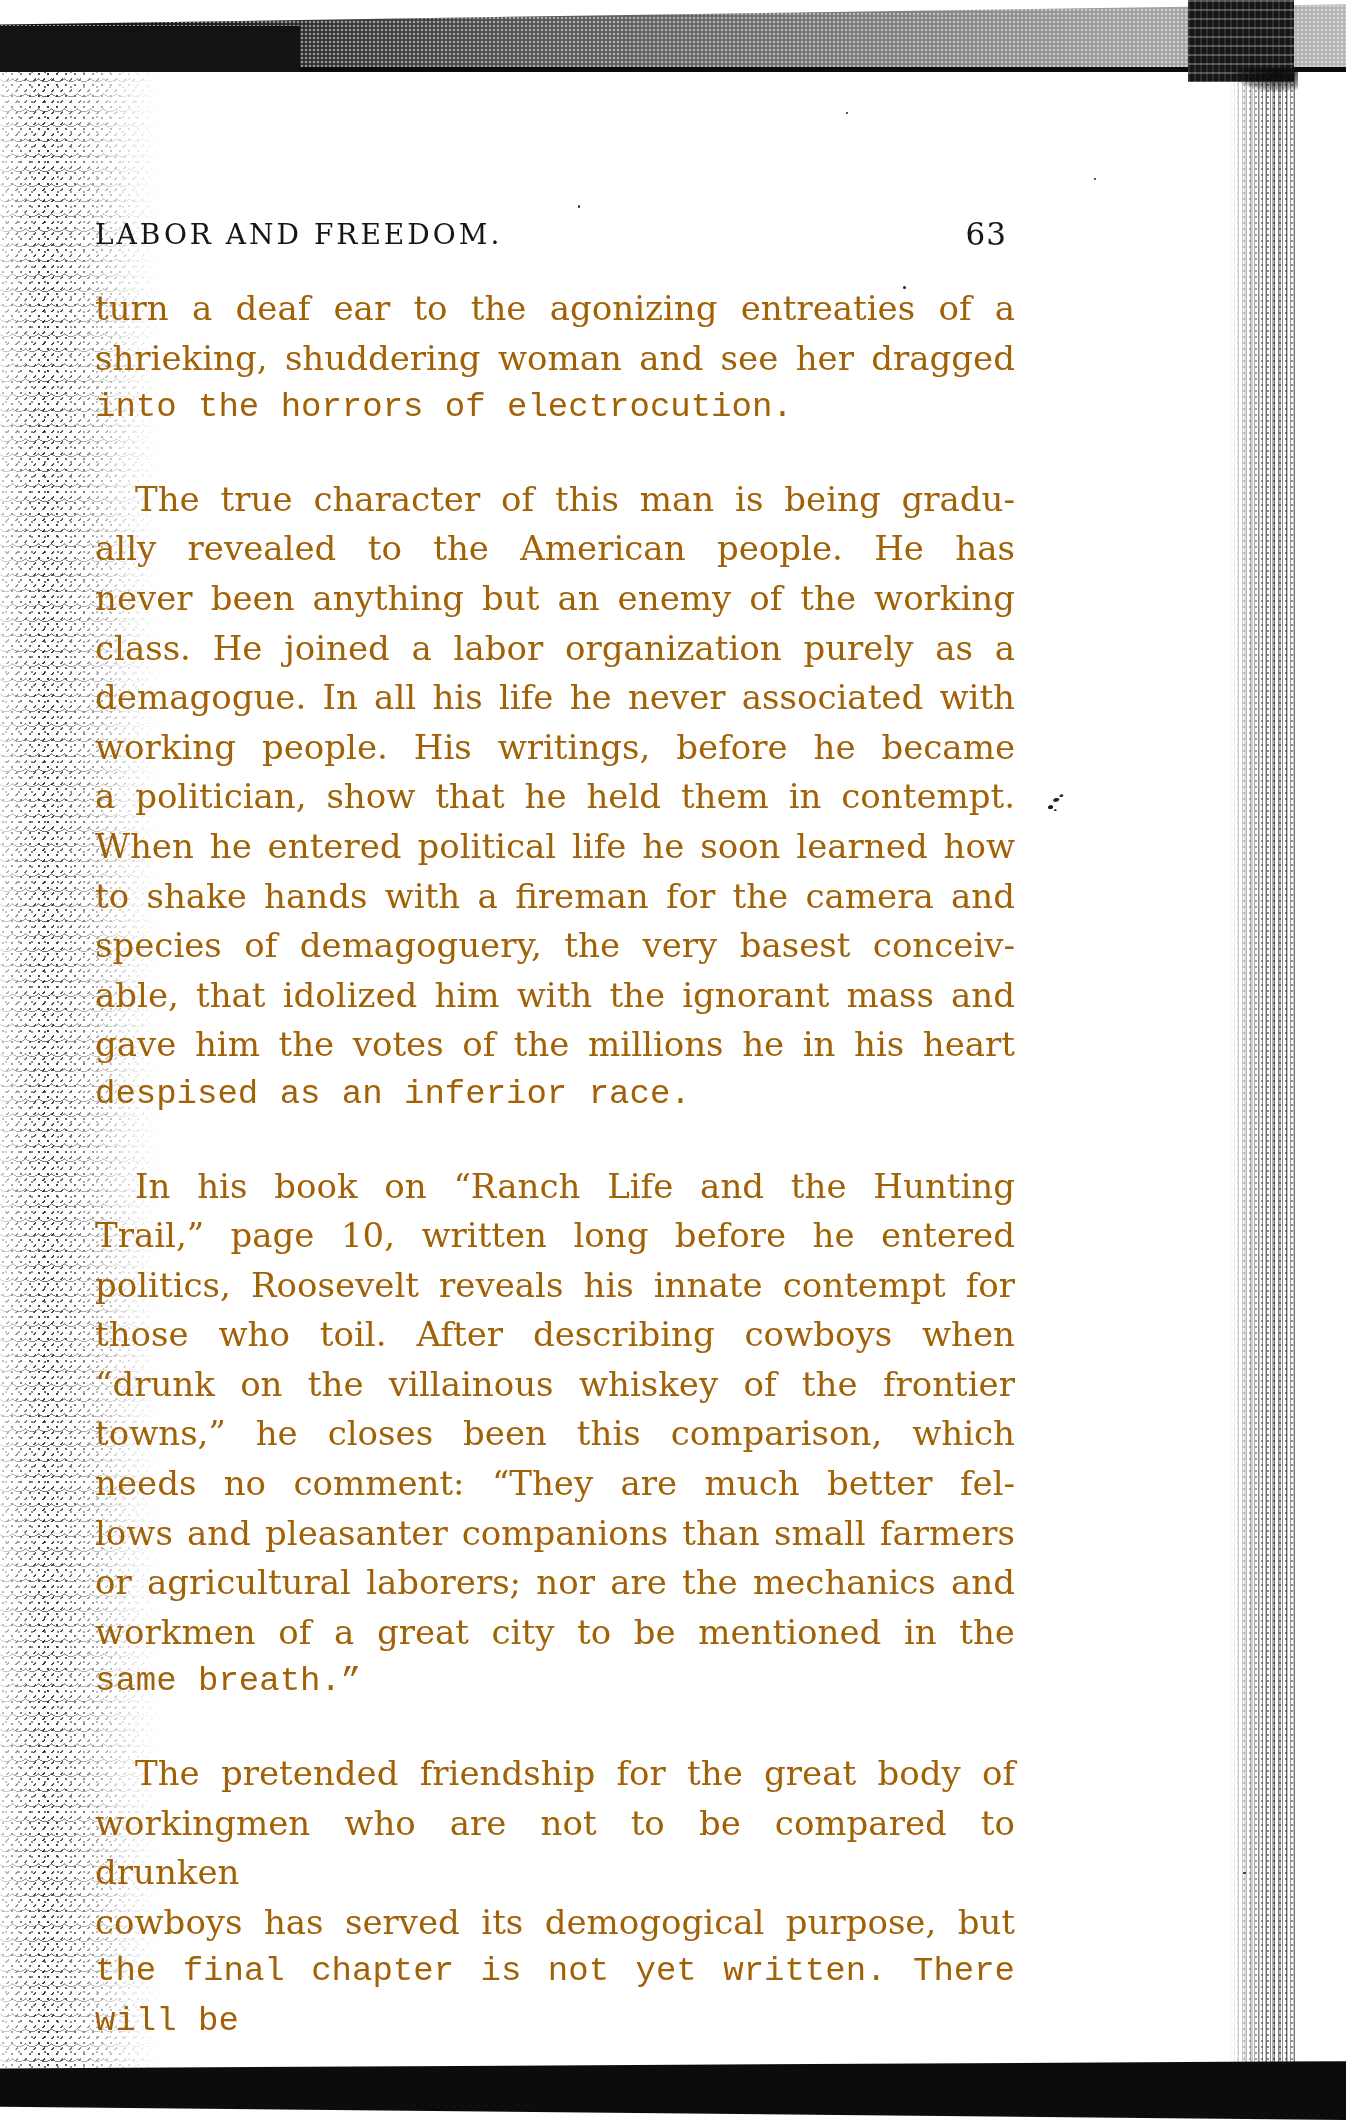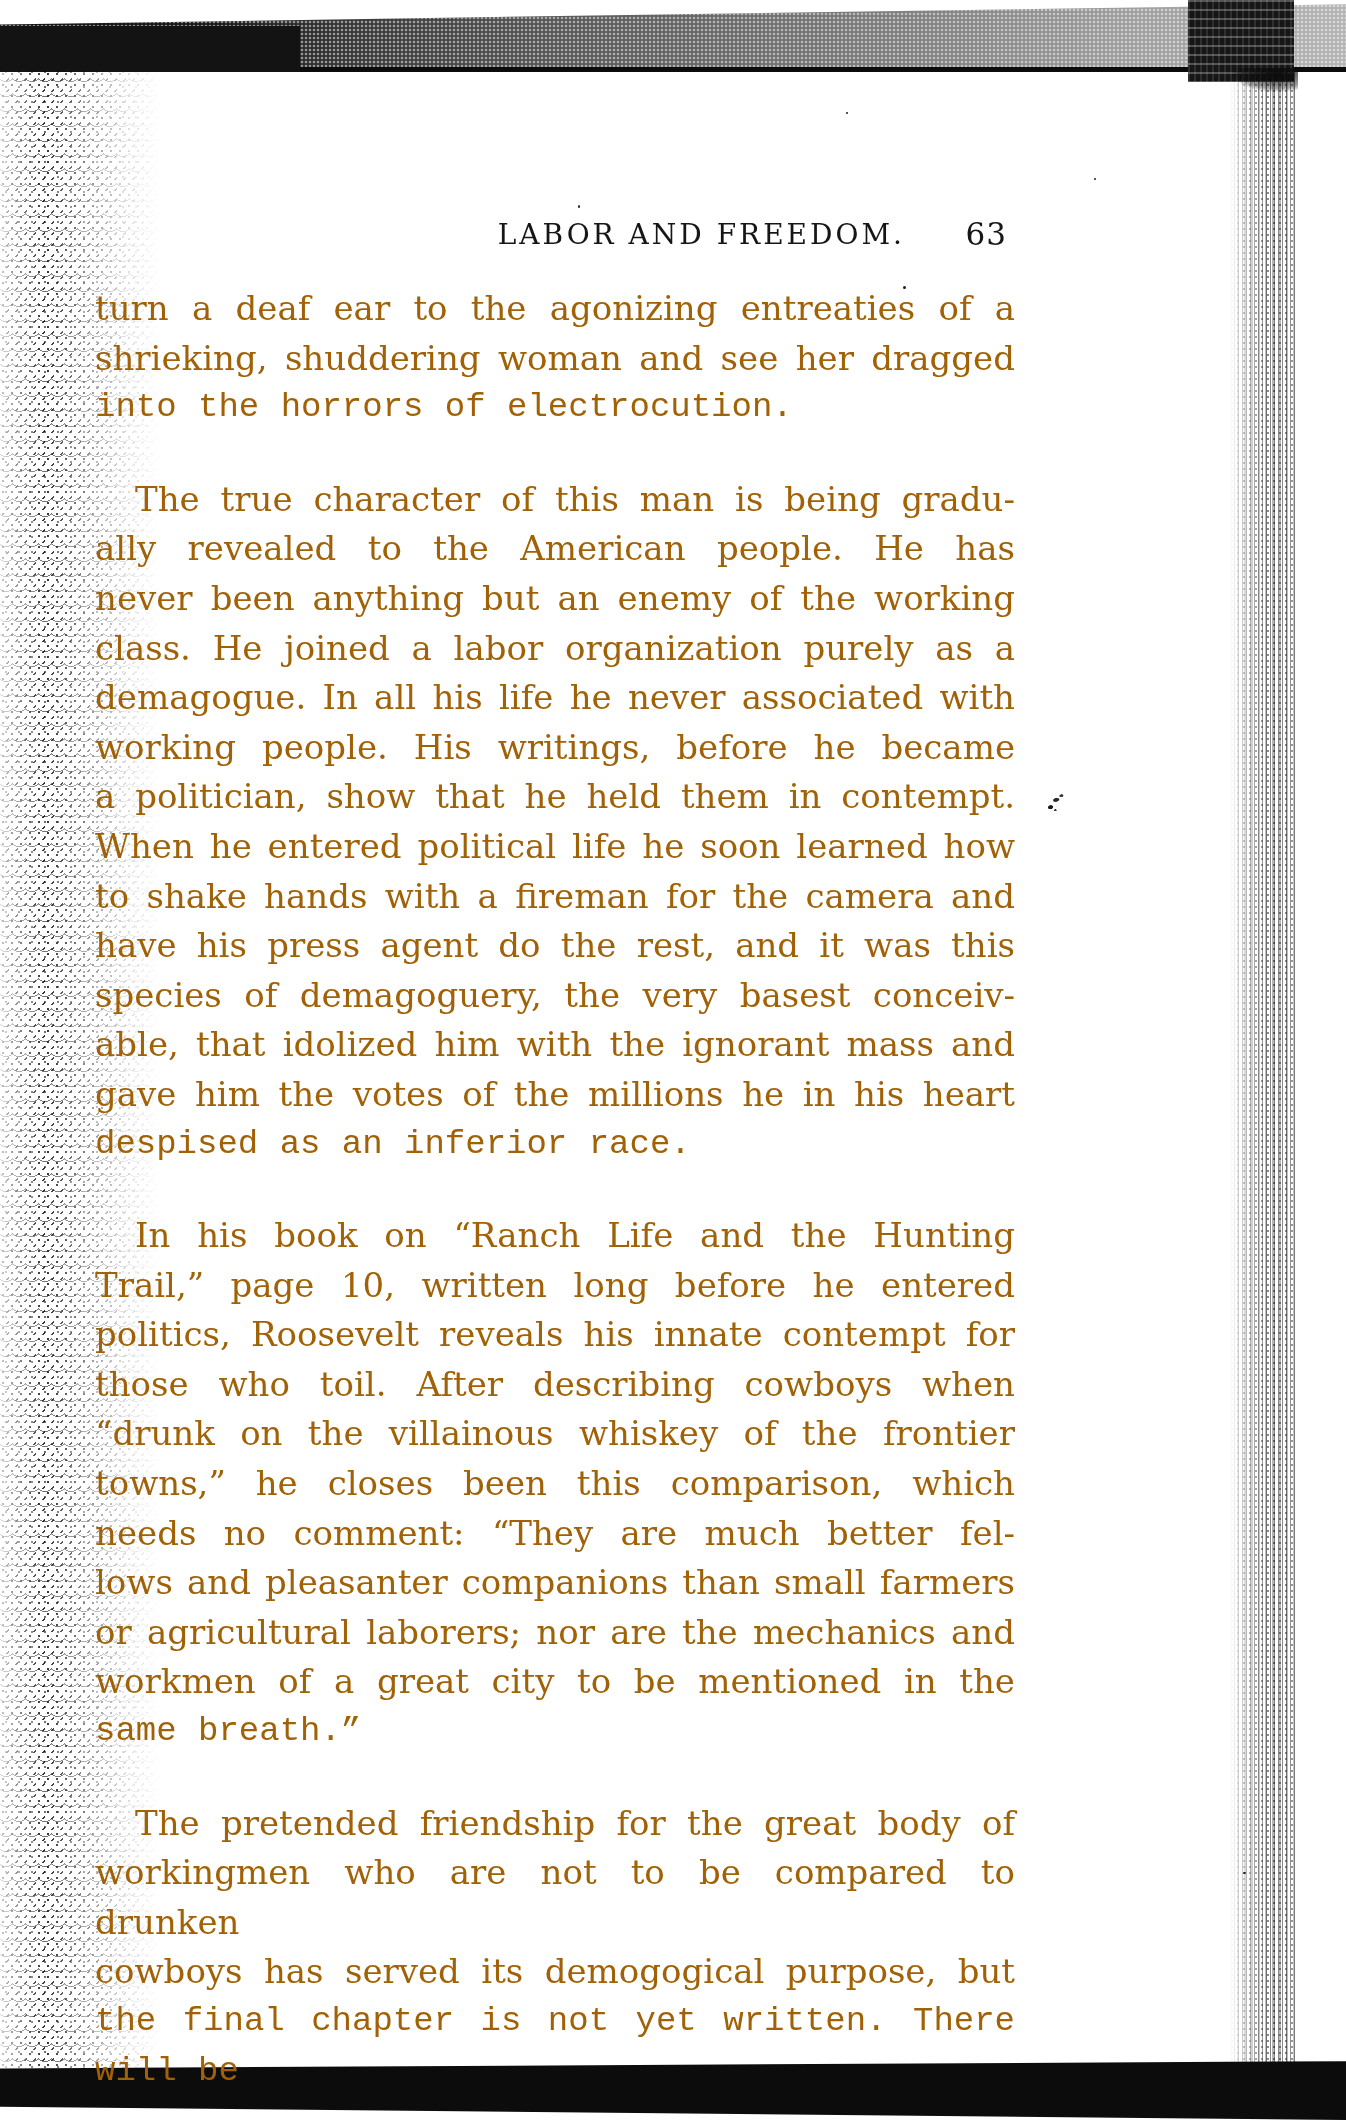--- a/index.html
+++ b/index.html
@@ -58,21 +58,21 @@
     position:absolute;left:0;top:2060px;width:1346px;height:60px;
     background:#0c0c0c;
     clip-path:polygon(0 14%,100% 2%,100% 100%,0 78%);
   }
 
   
   .page-header{
     position:absolute;left:95px;top:218px;width:920px;height:44px;color:#161616;
   }
   .header-title{
-    position:absolute;left:0;right:110px;text-align:right;
+    position:absolute;left:0;right:110px;text-align:left;
     font-size:28px;letter-spacing:3px;white-space:nowrap;
   }
   .page-number{
     position:absolute;right:8px;top:-2px;font-size:31px;letter-spacing:1px;
   }
   .text-block{
     position:absolute;left:95px;top:284px;width:920px;color:#a16207;
     font-size:34px;line-height:49.6px;
   }
   .line{text-align:justify;text-align-last:justify;word-spacing:1px;}
@@ -121,21 +121,20 @@
       <div class="line para-end">into the horrors of electrocution.</div>
       <div class="line indent">The true character of this man is being gradu-</div>
       <div class="line">ally revealed to the American people.  He has</div>
       <div class="line">never been anything but an enemy of the working</div>
       <div class="line">class.  He joined a labor organization purely as a</div>
       <div class="line">demagogue.  In all his life he never associated with</div>
       <div class="line">working people.  His writings, before he became</div>
       <div class="line">a politician, show that he held them in contempt.</div>
       <div class="line">When he entered political life he soon learned how</div>
       <div class="line">to shake hands with a fireman for the camera and</div>
-      <div class="line">have his press agent do the rest, and it was this</div>
       <div class="line">species of demagoguery, the very basest conceiv-</div>
       <div class="line">able, that idolized him with the ignorant mass and</div>
       <div class="line">gave him the votes of the millions he in his heart</div>
       <div class="line para-end">despised as an inferior race.</div>
       <div class="line indent">In his book on “Ranch Life and the Hunting</div>
       <div class="line">Trail,” page 10, written long before he entered</div>
       <div class="line">politics, Roosevelt reveals his innate contempt for</div>
       <div class="line">those who toil.  After describing cowboys when</div>
       <div class="line">“drunk on the villainous whiskey of the frontier</div>
       <div class="line">towns,” he closes been this comparison, which</div>

